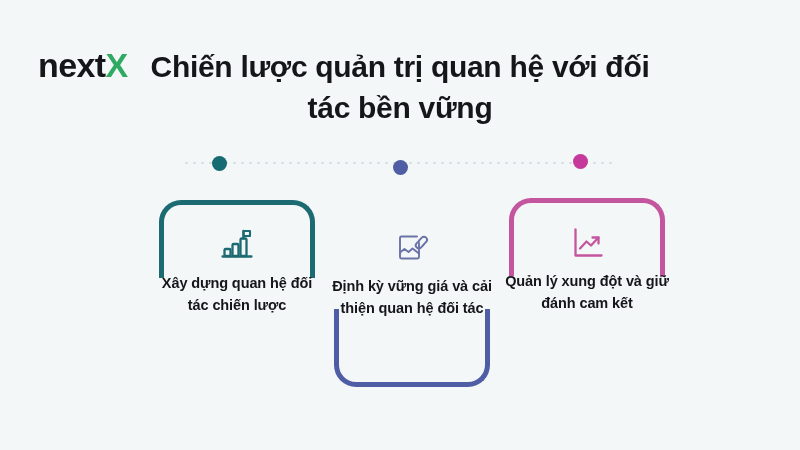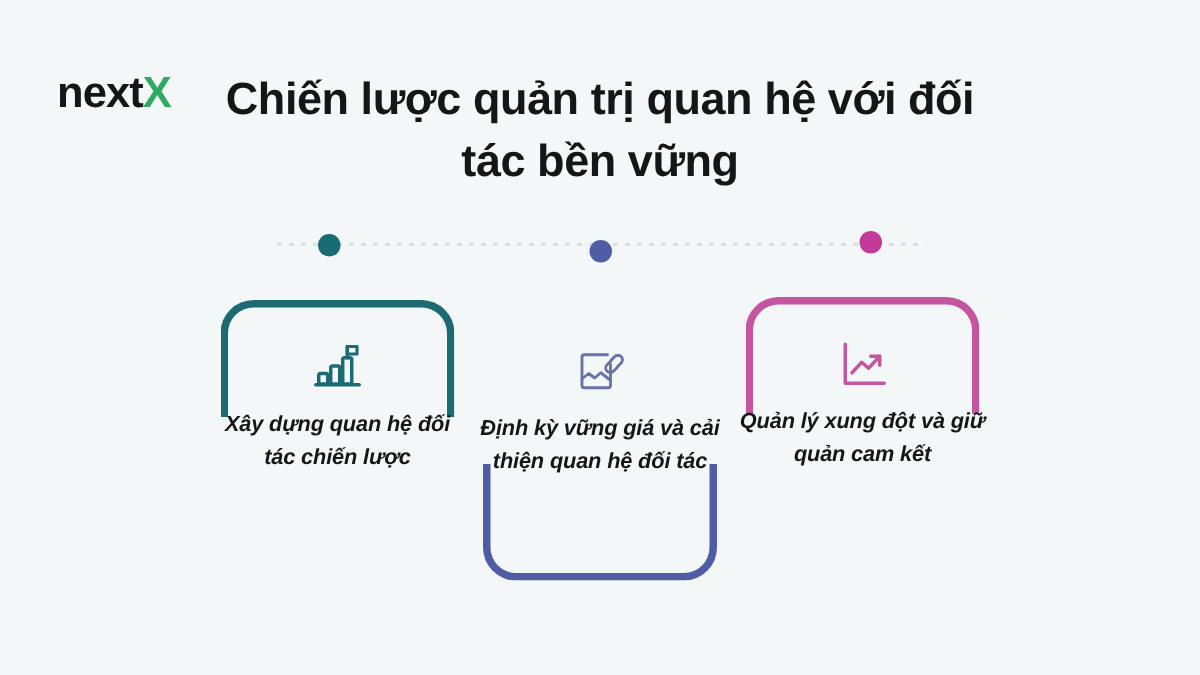--- a/index.html
+++ b/index.html
@@ -13,21 +13,21 @@
     font-family: "Liberation Sans", sans-serif;
     overflow: hidden;
     position: relative;
   }
 
   
   #brand-logo {
     position: absolute;
     left: 38px;
     top: 48px;
-    font-size: 29px;
+    font-size: 34px;
     font-weight: 700;
     letter-spacing: -0.6px;
     line-height: 1;
     white-space: nowrap;
   }
   #brand-logo .logo-next { color: #15161a; }
   #brand-logo .logo-x    { color: #2faa63; }
 
   
   #page-title {
@@ -69,25 +69,24 @@
     height: 15px;
     border-radius: 50%;
   }
   #timeline .timeline-dot.dot-1 { left: 27px;  top: 1px; }
   #timeline .timeline-dot.dot-2 { left: 208px; top: 5px; }
   #timeline .timeline-dot.dot-3 { left: 388px; top: -1px; }
 
   
   #cards {
     position: absolute;
-    left: 0;
+    left: 12px;
     top: 0;
     width: 639px;
     height: 450px;
-    font-style: italic;
   }
   .card {
     position: absolute;
     width: 156px;
   }
   .card-1 { left: 147px; top: 200px; height: 175px; }
   .card-2 { left: 322px; top: 212px; height: 175px; }
   .card-3 { left: 497px; top: 198px; height: 175px; }
 
   
@@ -190,16 +189,16 @@
 
   <div class="card card-3">
     <div class="card-frame frame-top" style="border-color: rgb(196, 86, 159);"></div>
     <div class="card-icon">
       <svg width="34" height="34" viewBox="0 0 34 34" fill="none">
         <path d="M5.5 3.5v26h26" stroke="#c4569f" stroke-width="2.3" stroke-linecap="round" stroke-linejoin="round"></path>
         <path d="M10 22.5l6.5-7 4.5 4 7.5-8" stroke="#c4569f" stroke-width="2.3" stroke-linecap="round" stroke-linejoin="round"></path>
         <path d="M22.5 11.5h6v6" stroke="#c4569f" stroke-width="2.3" stroke-linecap="round" stroke-linejoin="round"></path>
       </svg>
     </div>
-    <div class="card-label">Quản lý xung đột và giữ quản cam kết</div>
+    <div class="card-label">Quản lý xung đột và giữ đánh cam kết</div>
   </div>
 
 </div>
 
 </body></html>

